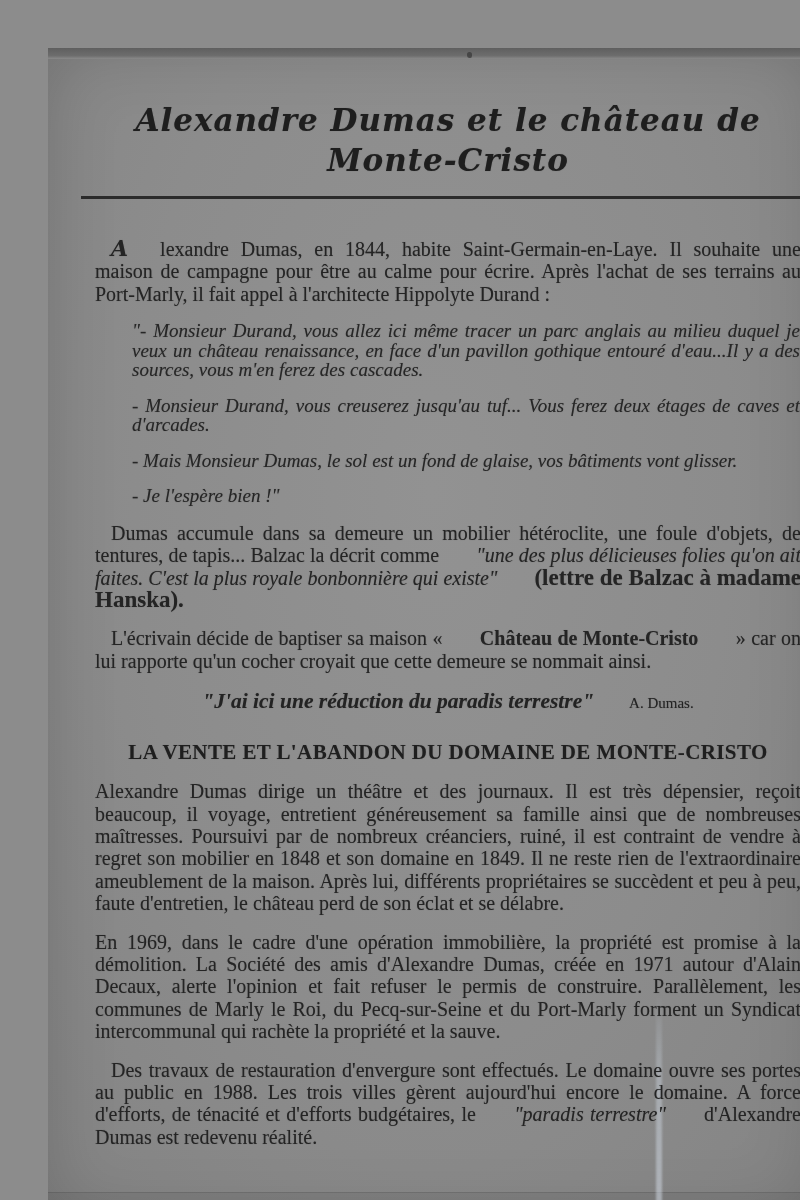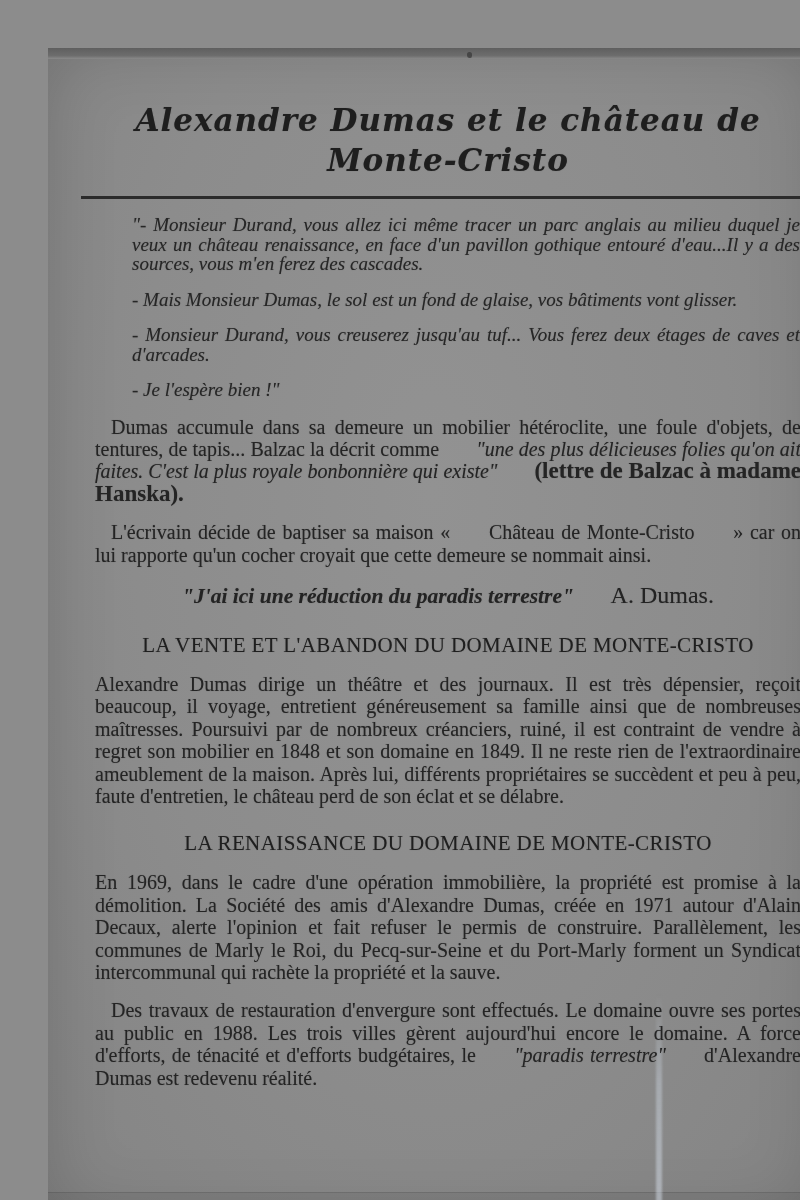--- a/index.html
+++ b/index.html
@@ -83,36 +83,36 @@
   }
   .dialogue-line {
     line-height: 19.5px;
     text-align: justify;
     color: #262626;
   }
   .para-inauguration { margin-top: 9px; }
   .para-mobilier { margin-top: 12px; }
   .para-bapteme { margin-top: 8px; }
   .inline-italic { font-style: italic; }
-  .inline-bold { font-weight: normal; }
+  .inline-bold { font-weight: bold; }
   .balzac-source { font-size: 23px; font-weight: bold; }
   .citation-line {
     margin-top: 10px;
     text-align: center;
     font-size: 21.5px;
     line-height: 26px;
   }
   .citation-text { font-weight: bold; font-style: italic; }
-  .citation-author { font-size: 24px; }
+  .citation-author { font-size: 15px; }
   .section-heading {
     margin-top: 24px;
     text-align: center;
     font-size: 21px;
     line-height: 24px;
-    font-weight: normal;
+    font-weight: bold;
     letter-spacing: 0.4px;
     color: #1f1f1f;
   }
   .para-after-heading { margin-top: 9px; }
   .para-restauration { margin-top: 14px; }
 </style>
 </head>
 <body>
 
 <div class="panel-surface"></div>
@@ -120,38 +120,38 @@
 <div class="dust-speck"></div>
 <div class="panel-edge-right"></div>
 <div class="photo-bottom-shadow"></div>
 <div class="glare-streak"></div>
 
 <div class="content">
 
   <h1 class="poster-title">Alexandre Dumas et le château de Monte-Cristo</h1>
   <div class="title-rule"></div>
 
+  <p class="body intro-para"><span class="lead-initial">A</span><span>lexandre Dumas, en 1844, habite Saint-Germain-en-Laye. Il souhaite une maison de campagne pour être au calme pour écrire. Après l'achat de ses terrains au Port-Marly, il fait appel à l'architecte Hippolyte Durand :</span></p>
 
   <div class="dialogue-block">
     <div class="dialogue-line">"- Monsieur Durand, vous allez ici même tracer un parc anglais au milieu duquel je veux un château renaissance, en face d'un pavillon gothique entouré d'eau...Il y a des sources, vous m'en ferez des cascades.</div>
+    <div class="dialogue-line">- Monsieur Durand, vous creuserez jusqu'au tuf... Vous ferez deux étages de caves et d'arcades.</div>
     <div class="dialogue-line">- Mais Monsieur Dumas, le sol est un fond de glaise, vos bâtiments vont glisser.</div>
-    <div class="dialogue-line">- Monsieur Durand, vous creuserez jusqu'au tuf... Vous ferez deux étages de caves et d'arcades.</div>
     <div class="dialogue-line">- Je l'espère bien !"</div>
   </div>
 
 
   <p class="body para-mobilier"><span>Dumas accumule dans sa demeure un mobilier hétéroclite, une foule d'objets, de tentures, de tapis... Balzac la décrit comme </span><span class="inline-italic">"une des plus délicieuses folies qu'on ait faites. C'est la plus royale bonbonnière qui existe" </span><span class="balzac-source">(lettre de Balzac à madame Hanska).</span></p>
 
   <p class="body para-bapteme"><span>L'écrivain décide de baptiser sa maison « </span><span class="inline-bold">Château de Monte-Cristo</span><span> » car on lui rapporte qu'un cocher croyait que cette demeure se nommait ainsi.</span><br></p>
 
   <p class="citation-line"><span class="citation-text">"J'ai ici une réduction du paradis terrestre"</span><span class="citation-author"> A. Dumas.</span></p>
 
   <h2 class="section-heading">LA VENTE ET L'ABANDON DU DOMAINE DE MONTE-CRISTO</h2>
 
   <p class="body para-after-heading">Alexandre Dumas dirige un théâtre et des journaux. Il est très dépensier, reçoit beaucoup, il voyage, entretient généreusement sa famille ainsi que de nombreuses maîtresses. Poursuivi par de nombreux créanciers, ruiné, il est contraint de vendre à regret son mobilier en 1848 et son domaine en 1849. Il ne reste rien de l'extraordinaire ameublement de la maison. Après lui, différents propriétaires se succèdent et peu à peu, faute d'entretien, le château perd de son éclat et se délabre.</p>
 
-  <h2 class="section-heading">LA RENAISSANCE DU DOMAINE DE MONTE-CRISTO</h2>
 
   <p class="body para-after-heading">En 1969, dans le cadre d'une opération immobilière, la propriété est promise à la démolition. La Société des amis d'Alexandre Dumas, créée en 1971 autour d'Alain Decaux, alerte l'opinion et fait refuser le permis de construire. Parallèlement, les communes de Marly le Roi, du Pecq-sur-Seine et du Port-Marly forment un Syndicat intercommunal qui rachète la propriété et la sauve.</p>
 
   <p class="body para-restauration"><span>Des travaux de restauration d'envergure sont effectués. Le domaine ouvre ses portes au public en 1988. Les trois villes gèrent aujourd'hui encore le domaine. A force d'efforts, de ténacité et d'efforts budgétaires, le </span><span class="inline-italic">"paradis terrestre"</span><span> d'Alexandre Dumas est redevenu réalité.</span></p>
 
 </div>
 
 </body></html>

